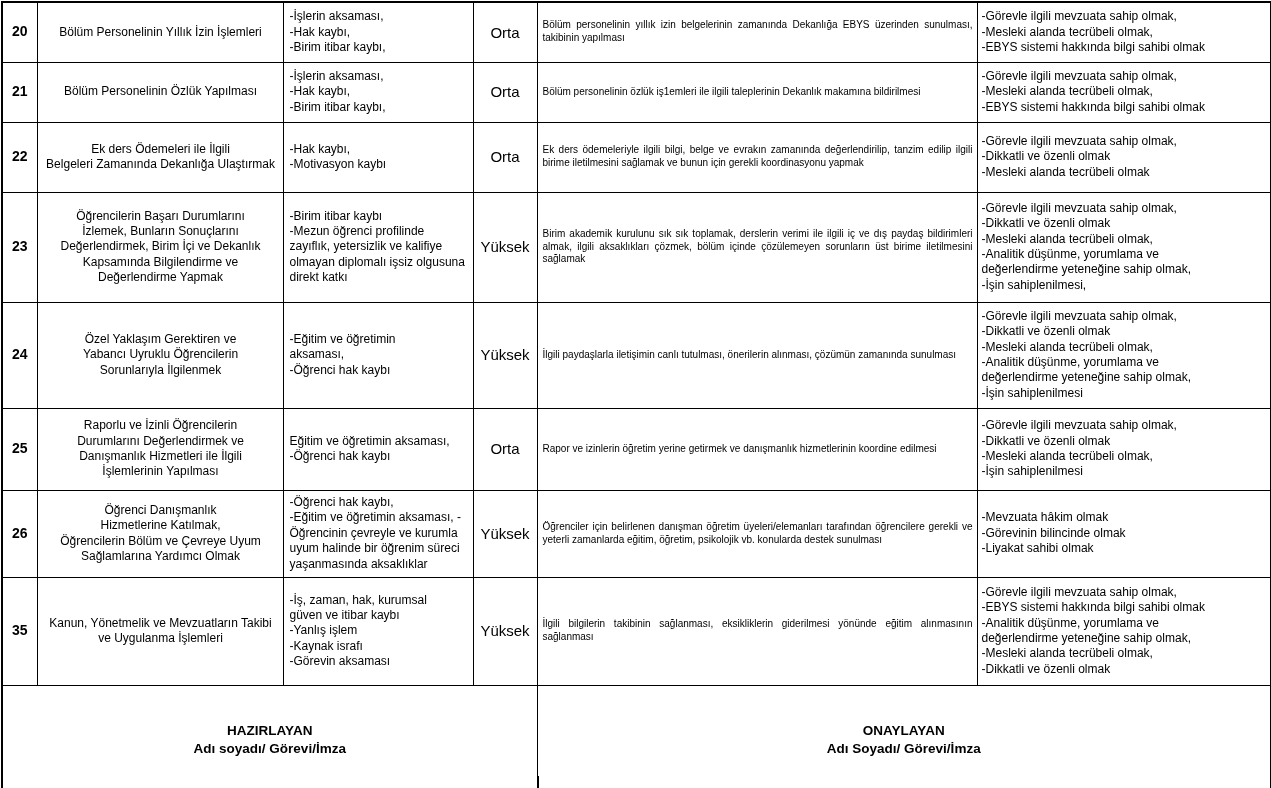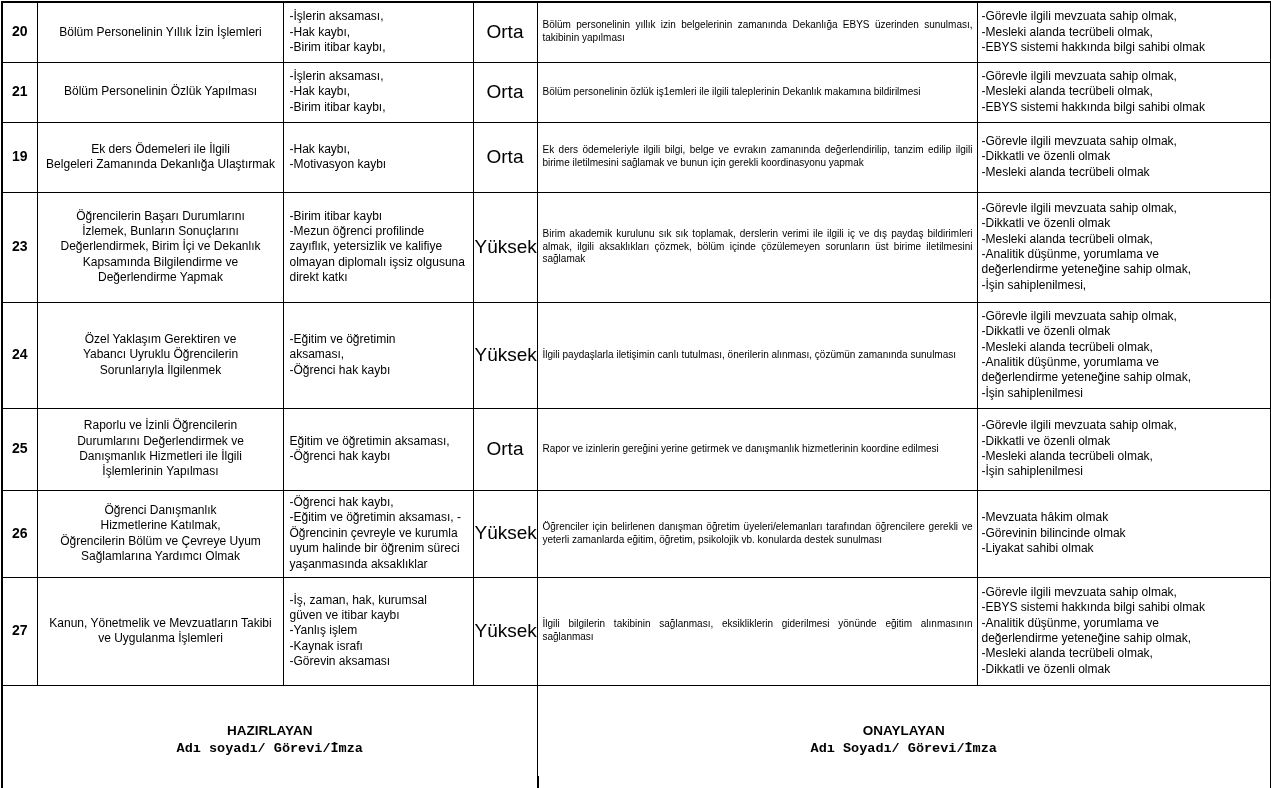--- a/index.html
+++ b/index.html
@@ -33,31 +33,31 @@
   }
   td.col-no {
     font-weight: bold;
     text-align: center;
     font-size: 14px;
     padding: 1px;
     margin-top: 33px;
   }
   td.col-task { white-space: pre-line; padding-left: 3px; padding-right: 2px; font-size: 12px; text-align: center; }
   td.col-risks { white-space: pre-line; padding-left: 6px; padding-right: 2px; font-size: 12px; }
-  td.col-level { text-align: center; font-size: 19px; padding: 1px; }
+  td.col-level { text-align: center; font-size: 15px; padding: 1px; }
   td.col-action { text-align: justify; padding-left: 5px; padding-right: 4px; }
   td.col-qual { white-space: pre-line; padding-left: 4px; padding-right: 2px; font-size: 12px; }
   tr.sig-row td {
     text-align: center;
     font-weight: bold;
     font-size: 13.5px;
     vertical-align: middle;
   }
   .sig-title { display: block; }
-  .sig-subtitle { display: block; font-family: Liberation Mono, monospace; }
+  .sig-subtitle { display: block; }
   
   .strip-line {
     position: absolute;
     width: 2px;
     background: #000;
     bottom: 0;
   }
   .strip-left { left: 1px; height: 12px; }
   .strip-mid { left: 537px; height: 12px; }
 </style>
@@ -93,21 +93,21 @@
           <td class="col-risks">-İşlerin aksaması,
 -Hak kaybı,
 -Birim itibar kaybı,</td>
           <td class="col-level">Orta</td>
           <td class="col-action">Bölüm personelinin özlük iş1emleri ile ilgili taleplerinin Dekanlık makamına bildirilmesi</td>
           <td class="col-qual">-Görevle ilgili mevzuata sahip olmak,
 -Mesleki alanda tecrübeli olmak,
 -EBYS sistemi hakkında bilgi sahibi olmak</td>
         </tr>
         <tr style="height: 70px;">
-          <td class="col-no">19</td>
+          <td class="col-no">22</td>
           <td class="col-task">Ek ders Ödemeleri ile İlgili
 Belgeleri Zamanında Dekanlığa Ulaştırmak</td>
           <td class="col-risks">-Hak kaybı,
 -Motivasyon kaybı</td>
           <td class="col-level">Orta</td>
           <td class="col-action">Ek ders ödemeleriyle ilgili bilgi, belge ve evrakın zamanında değerlendirilip, tanzim edilip ilgili birime iletilmesini sağlamak ve bunun için gerekli koordinasyonu yapmak</td>
           <td class="col-qual">-Görevle ilgili mevzuata sahip olmak,
 -Dikkatli ve özenli olmak
 -Mesleki alanda tecrübeli olmak</td>
         </tr>
@@ -151,21 +151,21 @@
         </tr>
         <tr style="height: 82px;">
           <td class="col-no">25</td>
           <td class="col-task">Raporlu ve İzinli Öğrencilerin
 Durumlarını Değerlendirmek ve
 Danışmanlık Hizmetleri ile İlgili
 İşlemlerinin Yapılması</td>
           <td class="col-risks">Eğitim ve öğretimin aksaması,
 -Öğrenci hak kaybı</td>
           <td class="col-level">Orta</td>
-          <td class="col-action">Rapor ve izinlerin gereğini yerine getirmek ve danışmanlık hizmetlerinin koordine edilmesi</td>
+          <td class="col-action">Rapor ve izinlerin öğretim yerine getirmek ve danışmanlık hizmetlerinin koordine edilmesi</td>
           <td class="col-qual">-Görevle ilgili mevzuata sahip olmak,
 -Dikkatli ve özenli olmak
 -Mesleki alanda tecrübeli olmak,
 -İşin sahiplenilmesi</td>
         </tr>
         <tr style="height: 87px;">
           <td class="col-no">26</td>
           <td class="col-task">Öğrenci Danışmanlık
 Hizmetlerine Katılmak,
 Öğrencilerin Bölüm ve Çevreye Uyum
@@ -175,21 +175,21 @@
 Öğrencinin çevreyle ve kurumla
 uyum halinde bir öğrenim süreci
 yaşanmasında aksaklıklar</td>
           <td class="col-level">Yüksek</td>
           <td class="col-action">Öğrenciler için belirlenen danışman öğretim üyeleri/elemanları tarafından öğrencilere gerekli ve yeterli zamanlarda eğitim, öğretim, psikolojik vb. konularda destek sunulması</td>
           <td class="col-qual">-Mevzuata hâkim olmak
 -Görevinin bilincinde olmak
 -Liyakat sahibi olmak</td>
         </tr>
         <tr style="height: 108px;">
-          <td class="col-no">27</td>
+          <td class="col-no">35</td>
           <td class="col-task">Kanun, Yönetmelik ve Mevzuatların Takibi
 ve Uygulanma İşlemleri</td>
           <td class="col-risks">-İş, zaman, hak, kurumsal
 güven ve itibar kaybı
 -Yanlış işlem
 -Kaynak israfı
 -Görevin aksaması</td>
           <td class="col-level">Yüksek</td>
           <td class="col-action">İlgili bilgilerin takibinin sağlanması, eksikliklerin giderilmesi yönünde eğitim alınmasının sağlanması</td>
           <td class="col-qual">-Görevle ilgili mevzuata sahip olmak,

